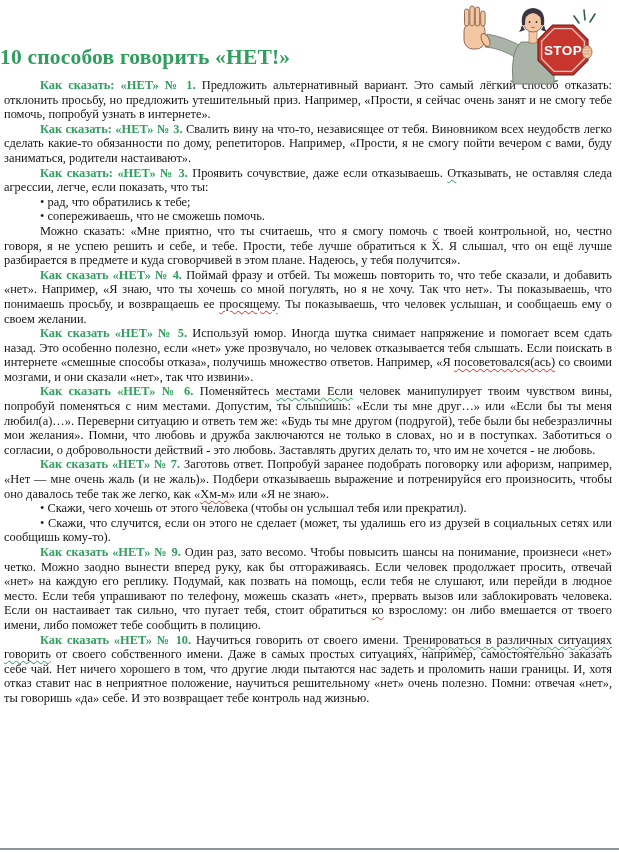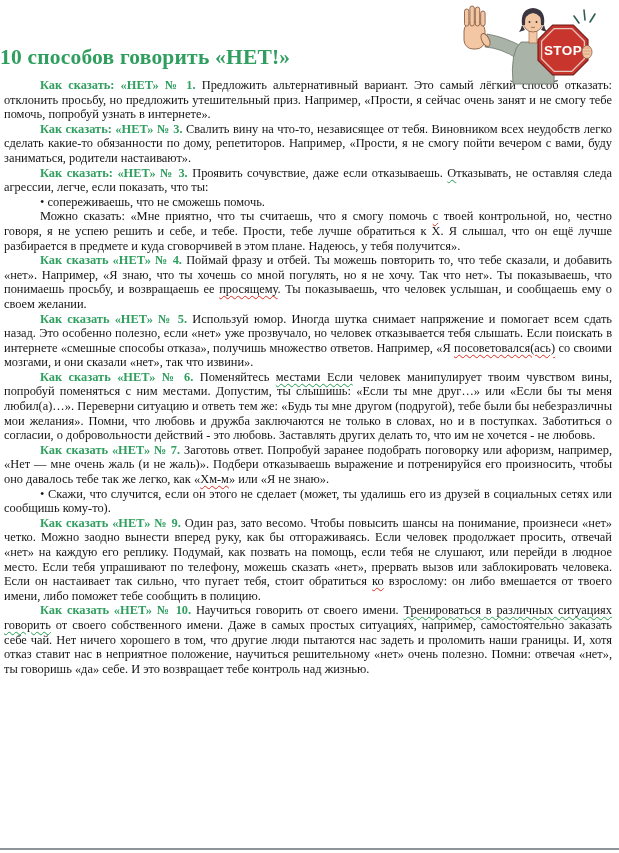--- a/index.html
+++ b/index.html
@@ -104,25 +104,27 @@
       <ellipse cx="28.5" cy="38" rx="3.6" ry="7" transform="rotate(-28 28.5 38)" fill="#f3c7a4" stroke="#8a5f43" stroke-width="0.9"></ellipse>
     </g>
   </svg>
 
   <h1 class="doc-title">10 способов говорить «НЕТ!»</h1>
 
   <div class="doc-body">
       <p class="para"><span class="h">Как сказать: «НЕТ» № 1. </span><span>Предложить альтернативный вариант. Это самый лёгкий способ отказать: отклонить просьбу, но предложить утешительный приз. Например, «Прости, я сейчас очень занят и не смогу тебе помочь, попробуй узнать в интернете».</span></p>
       <p class="para"><span class="h">Как сказать: «НЕТ» № 3. </span><span>Свалить вину на что-то, независящее от тебя. Виновником всех неудобств легко сделать какие-то обязанности по дому, репетиторов. Например, «Прости, я не смогу пойти вечером с вами, буду заниматься, родители настаивают».</span></p>
       <p class="para"><span class="h">Как сказать: «НЕТ» № 3. </span><span>Проявить сочувствие, даже если отказываешь. </span><span class="gs">О</span><span>тказывать, не оставляя следа агрессии, легче, если показать, что ты:</span></p>
+      <p class="para"><span>• рад, что обратились к тебе;</span></p>
       <p class="para"><span>• сопереживаешь, что не сможешь помочь.</span></p>
       <p class="para"><span>Можно сказать: «Мне приятно, что ты считаешь, что я смогу помочь </span><span class="rs">с</span><span> твоей контрольной, но, честно говоря, я не успею решить и себе, и тебе. Прости, тебе лучше обратиться к Х. Я слышал, что он ещё лучше разбирается в предмете и куда сговорчивей в этом плане. Надеюсь, у тебя получится».</span></p>
       <p class="para"><span class="h">Как сказать «НЕТ» № 4. </span><span>Поймай фразу и отбей. Ты можешь повторить то, что тебе сказали, и добавить «нет». Например, «Я знаю, что ты хочешь со мной погулять, но я не хочу. Так что нет». Ты показываешь, что понимаешь просьбу, и возвращаешь ее </span><span class="rs">просящему</span><span>. Ты показываешь, что человек услышан, и сообщаешь ему о своем желании.</span></p>
       <p class="para"><span class="h">Как сказать «НЕТ» № 5. </span><span>Используй юмор. Иногда шутка снимает напряжение и помогает всем сдать назад. Это особенно полезно, если «нет» уже прозвучало, но человек отказывается тебя слышать. Если поискать в интернете «смешные способы отказа», получишь множество ответов. Например, «Я </span><span class="rs">посоветовался(ась)</span><span> со своими мозгами, и они сказали «нет», так что извини».</span></p>
       <p class="para"><span class="h">Как сказать «НЕТ» № 6. </span><span>Поменяйтесь </span><span class="gs">местами Если</span><span> человек манипулирует твоим чувством вины, попробуй поменяться с ним местами. Допустим, ты слышишь: «Если ты мне друг…» или «Если бы ты меня любил(а)…». Переверни ситуацию и ответь тем же: «Будь ты мне другом (подругой), тебе были бы небезразличны мои желания». Помни, что любовь и дружба заключаются не только в словах, но и в поступках. Заботиться о согласии, о добровольности действий - это любовь. Заставлять других делать то, что им не хочется - не любовь.</span></p>
       <p class="para"><span class="h">Как сказать «НЕТ» № 7. </span><span>Заготовь ответ. Попробуй заранее подобрать поговорку или афоризм, например, «Нет — мне очень жаль (и не жаль)». Подбери отказываешь выражение и потренируйся его произносить, чтобы оно давалось тебе так же легко, как «</span><span class="rs">Хм-м</span><span>» или «Я не знаю».</span></p>
+      <p class="para"><span>• Скажи, чего хочешь от этого человека (чтобы он услышал тебя или прекратил).</span></p>
       <p class="para"><span>• Скажи, что случится, если он этого не сделает (может, ты удалишь его из друзей в социальных сетях или сообщишь кому-то).</span></p>
       <p class="para"><span class="h">Как сказать «НЕТ» № 9. </span><span>Один раз, зато весомо. Чтобы повысить шансы на понимание, произнеси «нет» четко. Можно заодно вынести вперед руку, как бы отгораживаясь. Если человек продолжает просить, отвечай «нет» на каждую его реплику. Подумай, как позвать на помощь, если тебя не слушают, или перейди в людное место. Если тебя упрашивают по телефону, можешь сказать «нет», прервать вызов или заблокировать человека. Если он настаивает так сильно, что пугает тебя, стоит обратиться </span><span class="rs">ко</span><span> взрослому: он либо вмешается от твоего имени, либо поможет тебе сообщить в полицию.</span></p>
       <p class="para"><span class="h">Как сказать «НЕТ» № 10. </span><span>Научиться говорить от своего имени. </span><span class="gs">Тренироваться в различных ситуациях говорить</span><span> от своего собственного имени. Даже в самых простых ситуациях, например, самостоятельно заказать себе чай. Нет ничего хорошего в том, что другие люди пытаются нас задеть и проломить наши границы. И, хотя отказ ставит нас в неприятное положение, научиться решительному «нет» очень полезно. Помни: отвечая «нет», ты говоришь «да» себе. И это возвращает тебе контроль над жизнью.</span></p>
     </div>
 
   <div class="page-bottom-edge"></div>
 </div>
 
 </body></html>

